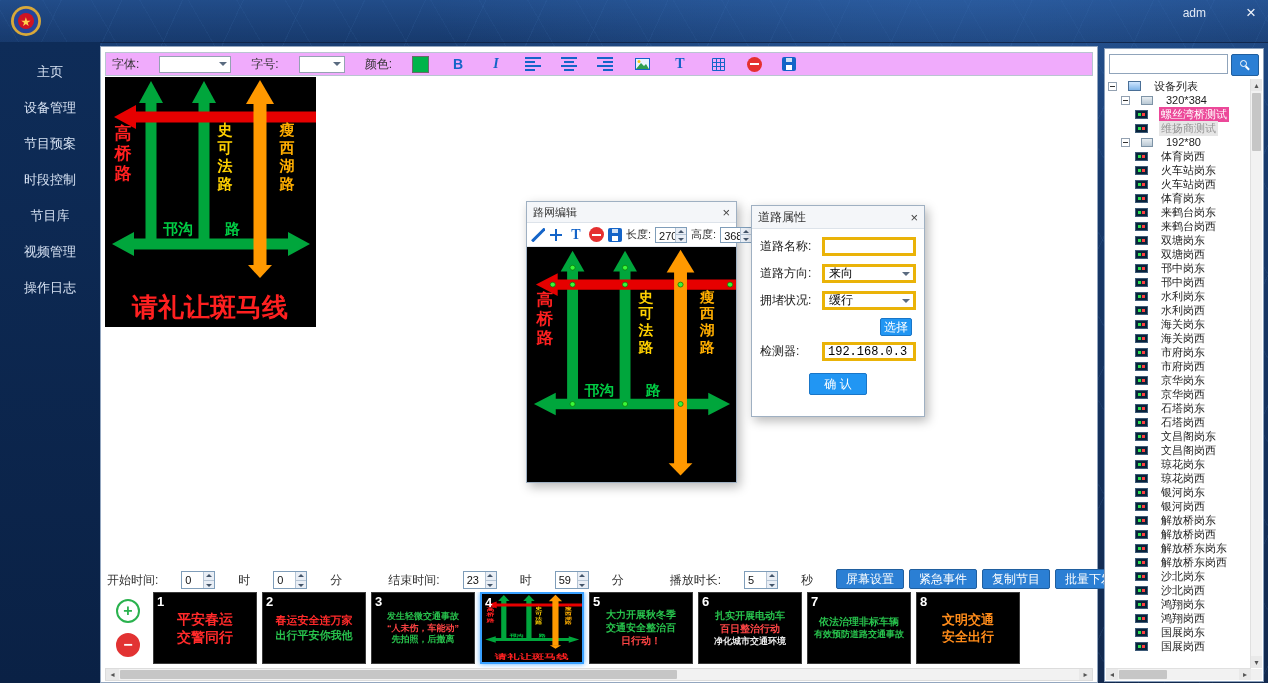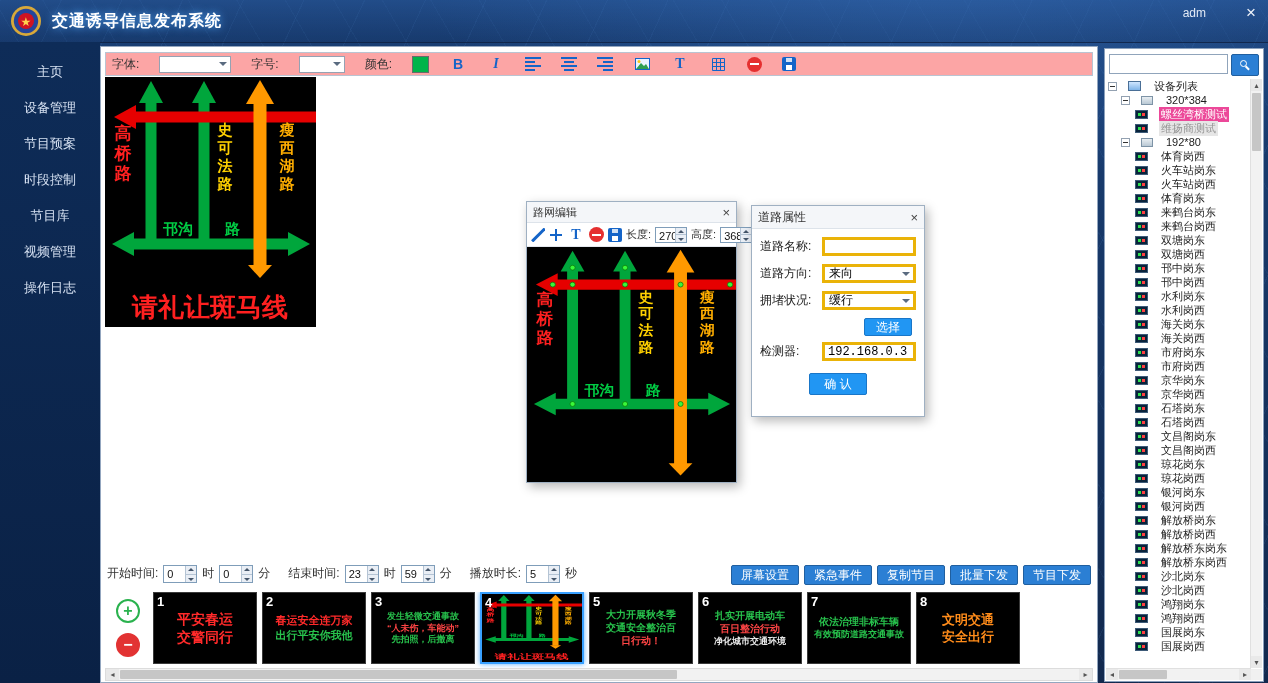--- a/index.html
+++ b/index.html
@@ -16,21 +16,21 @@
   .badge{margin-left:10px;flex:none}
   .hdr-title{margin-left:10px;color:#fff;font-size:16px;font-weight:bold;letter-spacing:1px;text-shadow:0 0 8px rgba(80,170,255,.95)}
   .hdr-user{position:absolute;right:62px;top:6px;color:#e2eaf6;font-size:12px;cursor:pointer}
   .hdr-close{position:absolute;right:12px;top:3px;color:#eef3fa;font-size:17px;cursor:pointer}
   
   .sidebar{position:absolute;left:0;top:42px;width:100px;bottom:0;background:linear-gradient(180deg,#0e2c58,#0a2145);padding-top:12px;box-sizing:border-box}
   .side-item{height:36px;line-height:36px;text-align:center;color:#d6e1f2;font-size:13px;cursor:pointer}
   .side-item.active{background:#00a650;color:#fff}
   
   .main{position:absolute;left:100px;top:46px;width:998px;bottom:0;background:#fff;border:1px solid #93a6bf;box-sizing:border-box}
-  .toolbar{position:absolute;left:4px;top:5px;right:4px;height:24px;border:1px solid #b9c4d2;display:flex;align-items:center;gap:20px;padding:0 6px;box-sizing:border-box;background:#fca5a5}
+  .toolbar{position:absolute;left:4px;top:5px;right:4px;height:24px;border:1px solid #b9c4d2;display:flex;align-items:center;gap:20px;padding:0 6px;box-sizing:border-box;background:#f0abfc}
   .tb-label{font-size:12px;color:#333;white-space:nowrap}
   .tb-label.sm{font-size:11px}
   .combo{height:17px;border:1px solid #95a2b3;background:#fff;display:inline-flex;align-items:center;justify-content:flex-end;box-sizing:border-box;cursor:pointer}
   .w70{width:72px}.w44{width:46px}
   .caret{width:0;height:0;border:4px solid transparent;border-top-color:#5a6b80;margin:4px 3px 0 0}
   .swatch{width:15px;height:15px;background:#00b44a;border:1px solid #6a6a6a;cursor:pointer}
   .tbtn{display:inline-flex;align-items:center;justify-content:center;width:18px;height:18px;cursor:pointer;flex:none}
   .boldg{color:#1464c8;font-weight:bold;font-size:14px}
   .italicg{color:#1464c8;font-style:italic;font-family:"Liberation Serif","DejaVu Serif",serif;font-size:14px;font-weight:bold}
   .ttool{color:#1464c8;font-weight:bold;font-size:14px;font-family:"Liberation Serif","DejaVu Serif",serif}
@@ -69,25 +69,25 @@
   .spin-btns i.up::before{top:2px;border-bottom:3px solid #44556a}
   .spin-btns i.dn::before{top:3px;border-top:3px solid #44556a}
   .pbody{padding:8px 8px 0 8px}
   .prow{display:flex;align-items:center;margin-bottom:8px}
   .prow label{width:62px;font-size:12px;color:#222;flex:none}
   .pinput,.pselect{width:94px;height:19px;border:3px solid #eab308;box-sizing:border-box;font-size:12px;background:#fff}
   .pinput{padding:0 3px;font-family:Liberation Mono, monospace}
   .pselect{display:flex;align-items:center;justify-content:space-between;padding-left:4px;cursor:pointer}
   .prow.btnrow{justify-content:flex-end;margin-right:4px;margin-bottom:6px}
   .bluebtn{background:#2196f3;border:1px solid #1976c8;color:#fff;font-size:12px;border-radius:2px;cursor:pointer;font-family:inherit}
-  .bluebtn.small{width:48px;height:18px;padding:0}
+  .bluebtn.small{width:32px;height:18px;padding:0}
   .bluebtn.confirm{width:58px;height:22px}
   .prow.center{justify-content:center;margin-top:12px}
   
-  .controls{position:absolute;left:6px;right:6px;top:518px;height:24px;display:flex;align-items:flex-start;gap:5px;font-size:12px;color:#222}
+  .controls{position:absolute;left:6px;right:6px;top:518px;height:24px;display:flex;align-items:flex-end;gap:23px;font-size:12px;color:#222}
   .gapper{width:8px}
   .ctl-btns{margin-left:auto;display:flex;gap:5px}
   .ctlbtn{background:#2b7fd4;border:1px solid #205f9f;color:#fff;height:20px;padding:0 9px;font-size:12px;border-radius:2px;cursor:pointer;font-family:inherit;white-space:nowrap}
   
   .addbtn,.delbtn{position:absolute;left:15px;width:24px;height:24px;border-radius:50%;display:flex;align-items:center;justify-content:center;font-size:16px;font-weight:bold;cursor:pointer;box-sizing:border-box}
   .addbtn{top:552px;background:#fff;border:2px solid #2ab24e;color:#2ab24e}
   .delbtn{top:586px;background:#e23333;border:2px solid #e23333;color:#fff}
   .program-list{position:absolute;left:52px;top:545px;right:6px;height:76px;display:flex;gap:5px;overflow:hidden}
   .thumb{position:relative;width:104px;height:72px;background:#000;border:1px solid #3a3a3a;flex:none;cursor:pointer;box-sizing:border-box}
   .thumb.sel{border:2px solid #38a0ff;box-shadow:0 0 5px rgba(56,160,255,.85)}
@@ -137,21 +137,20 @@
 
 <div class="app">
 
   <div class="hdr">
     <svg class="badge" width="32" height="32" viewBox="0 0 32 32">
       <circle cx="16" cy="16" r="15" fill="#d8a93a"></circle>
       <circle cx="16" cy="16" r="12.2" fill="#24459c"></circle>
       <circle cx="16" cy="16" r="8" fill="#cf1322"></circle>
       <text x="16" y="20.5" text-anchor="middle" font-size="12" fill="#ffd34d">★</text>
     </svg>
-    <span class="hdr-title">交通诱导信息发布系统</span>
     <span class="hdr-user">adm</span>
     <span class="hdr-close">×</span>
   </div>
 
   <div class="sidebar">
     <div class="side-item">主页</div>
     <div class="side-item">设备管理</div>
     <div class="side-item">节目预案</div>
     <div class="side-item">时段控制</div>
     <div class="side-item">节目库</div>

